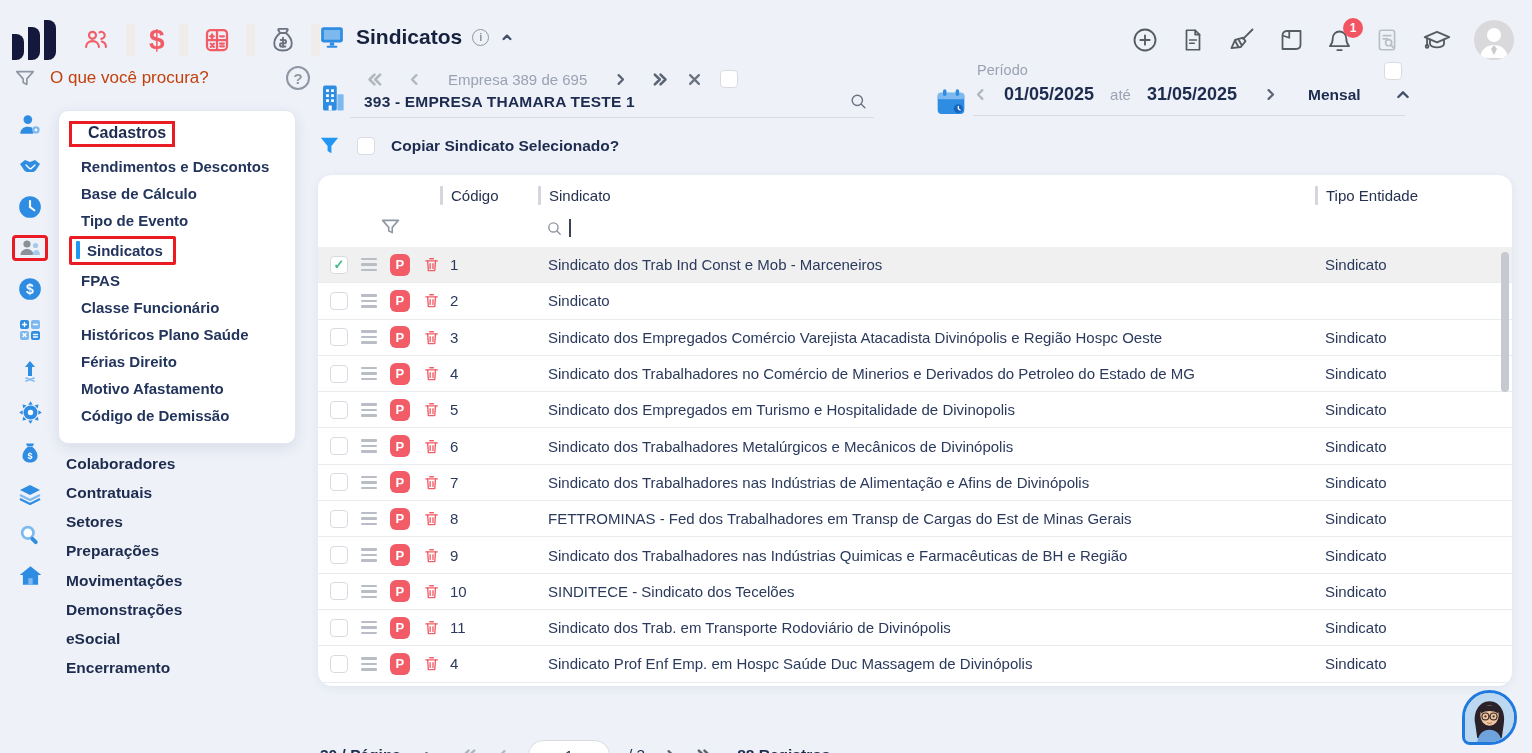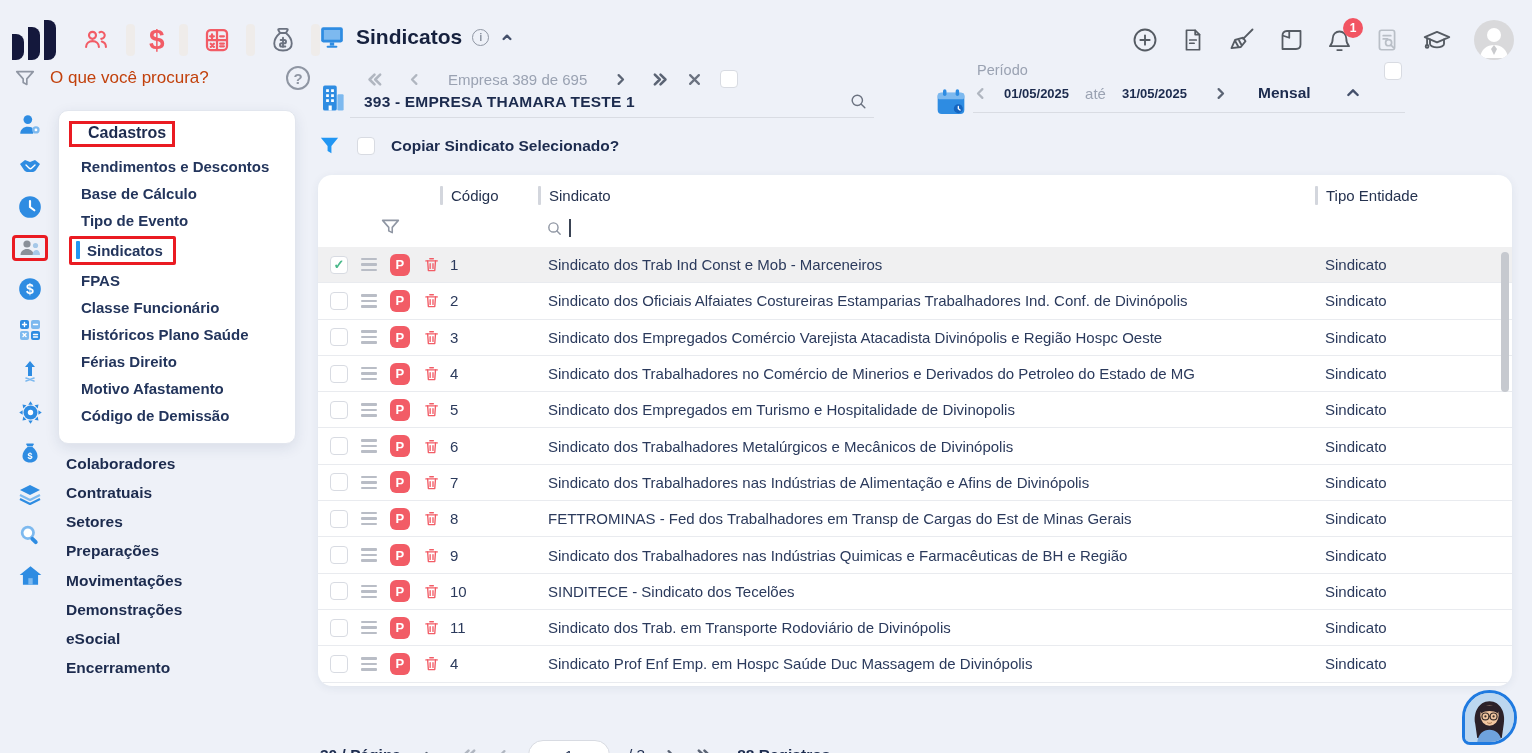--- a/index.html
+++ b/index.html
@@ -65,21 +65,21 @@
   .company-block { left:318px; top:70px; display:flex; gap:2px; }
   .company-nav { display:flex; align-items:center; gap:18px; color:#9aa2b2; font-size:15px; padding-left:16px; }
   .company-name-row { display:flex; align-items:center; width:524px; justify-content:space-between; padding:4px 6px 6px 14px;
      border-bottom:1.5px solid #d9dce3; }
   .company-name { font-size:15.5px; font-weight:bold; color:#1c2b4e; letter-spacing:.2px; }
 
   .period-block { left:935px; top:62px; width:470px; }
   .period-label { color:#9aa2b2; font-size:14.5px; margin-left:30px; }
   .period-row { display:flex; align-items:center; gap:16px; margin-left:8px; margin-top:6px;
      padding-bottom:10px; border-bottom:1.5px solid #d9dce3; }
-  .period-date { font-size:13px; font-weight:bold; color:#1c2b4e; }
+  .period-date { font-size:18px; font-weight:bold; color:#1c2b4e; }
   .period-until { color:#9aa2b2; font-size:15px; }
   .period-type { font-size:15.5px; font-weight:bold; color:#1c2b4e; margin-left:14px; }
 
   .checkbox { width:18px; height:18px; border:1.5px solid #d8dbe2; border-radius:4px; background:#fff; flex:none;
      display:flex; align-items:center; justify-content:center; font-size:13px; color:transparent; }
   .checkbox.checked { color:#49b88a; font-weight:bold; }
 
   .filter-row { left:318px; top:134px; display:flex; align-items:center; gap:16px; }
   .filter-label { font-size:15.5px; font-weight:bold; color:#1c2b4e; }
 
@@ -542,21 +542,20 @@
           </span>
       <span class="p-btn">P</span>
       <svg width="19" height="19" viewBox="0 0 24 24" fill="none" stroke="#f25c66" stroke-width="1.9" stroke-linecap="round" stroke-linejoin="round">
             <path d="M4 7h16"></path>
             <path d="M9.5 4h5"></path>
             <path d="M6.5 7l1 13.5h9l1-13.5"></path>
             <path d="M10 11v6.5M14 11v6.5"></path>
           </svg>
     </div>
     <div class="cell-code">2</div>
-    <div class="cell-name">Sindicato dos Oficiais Alfaiates Costureiras Estamparias Trabalhadores Ind. Conf. de Divinópolis</div>
     <div class="cell-type">Sindicato</div>
   </div>
       <div class="t-grid t-row">
     <div class="cell-actions">
       <span class="checkbox">✓</span>
       <span class="hamburger">
             <i></i>
             <i></i>
             <i></i>
           </span>

